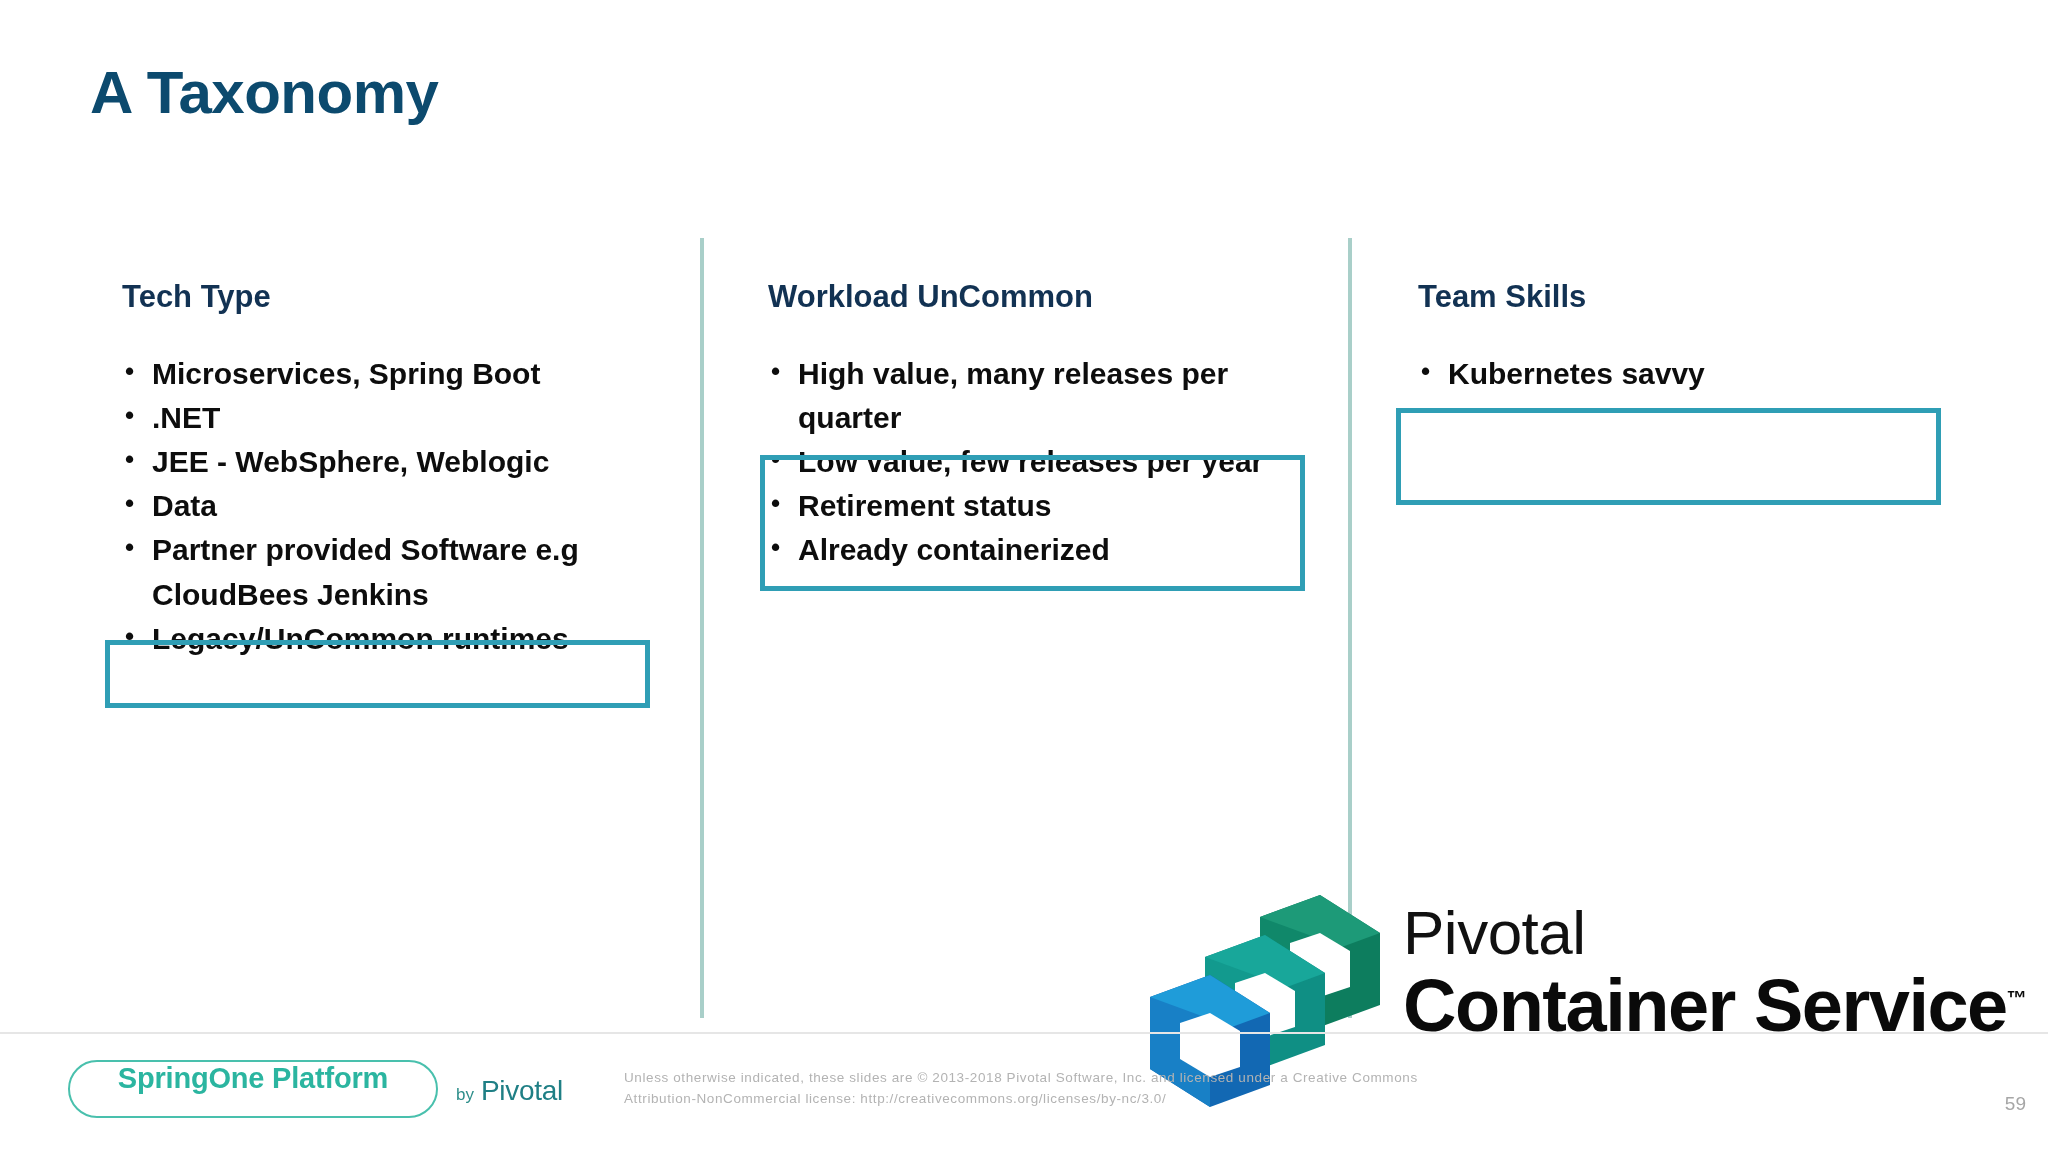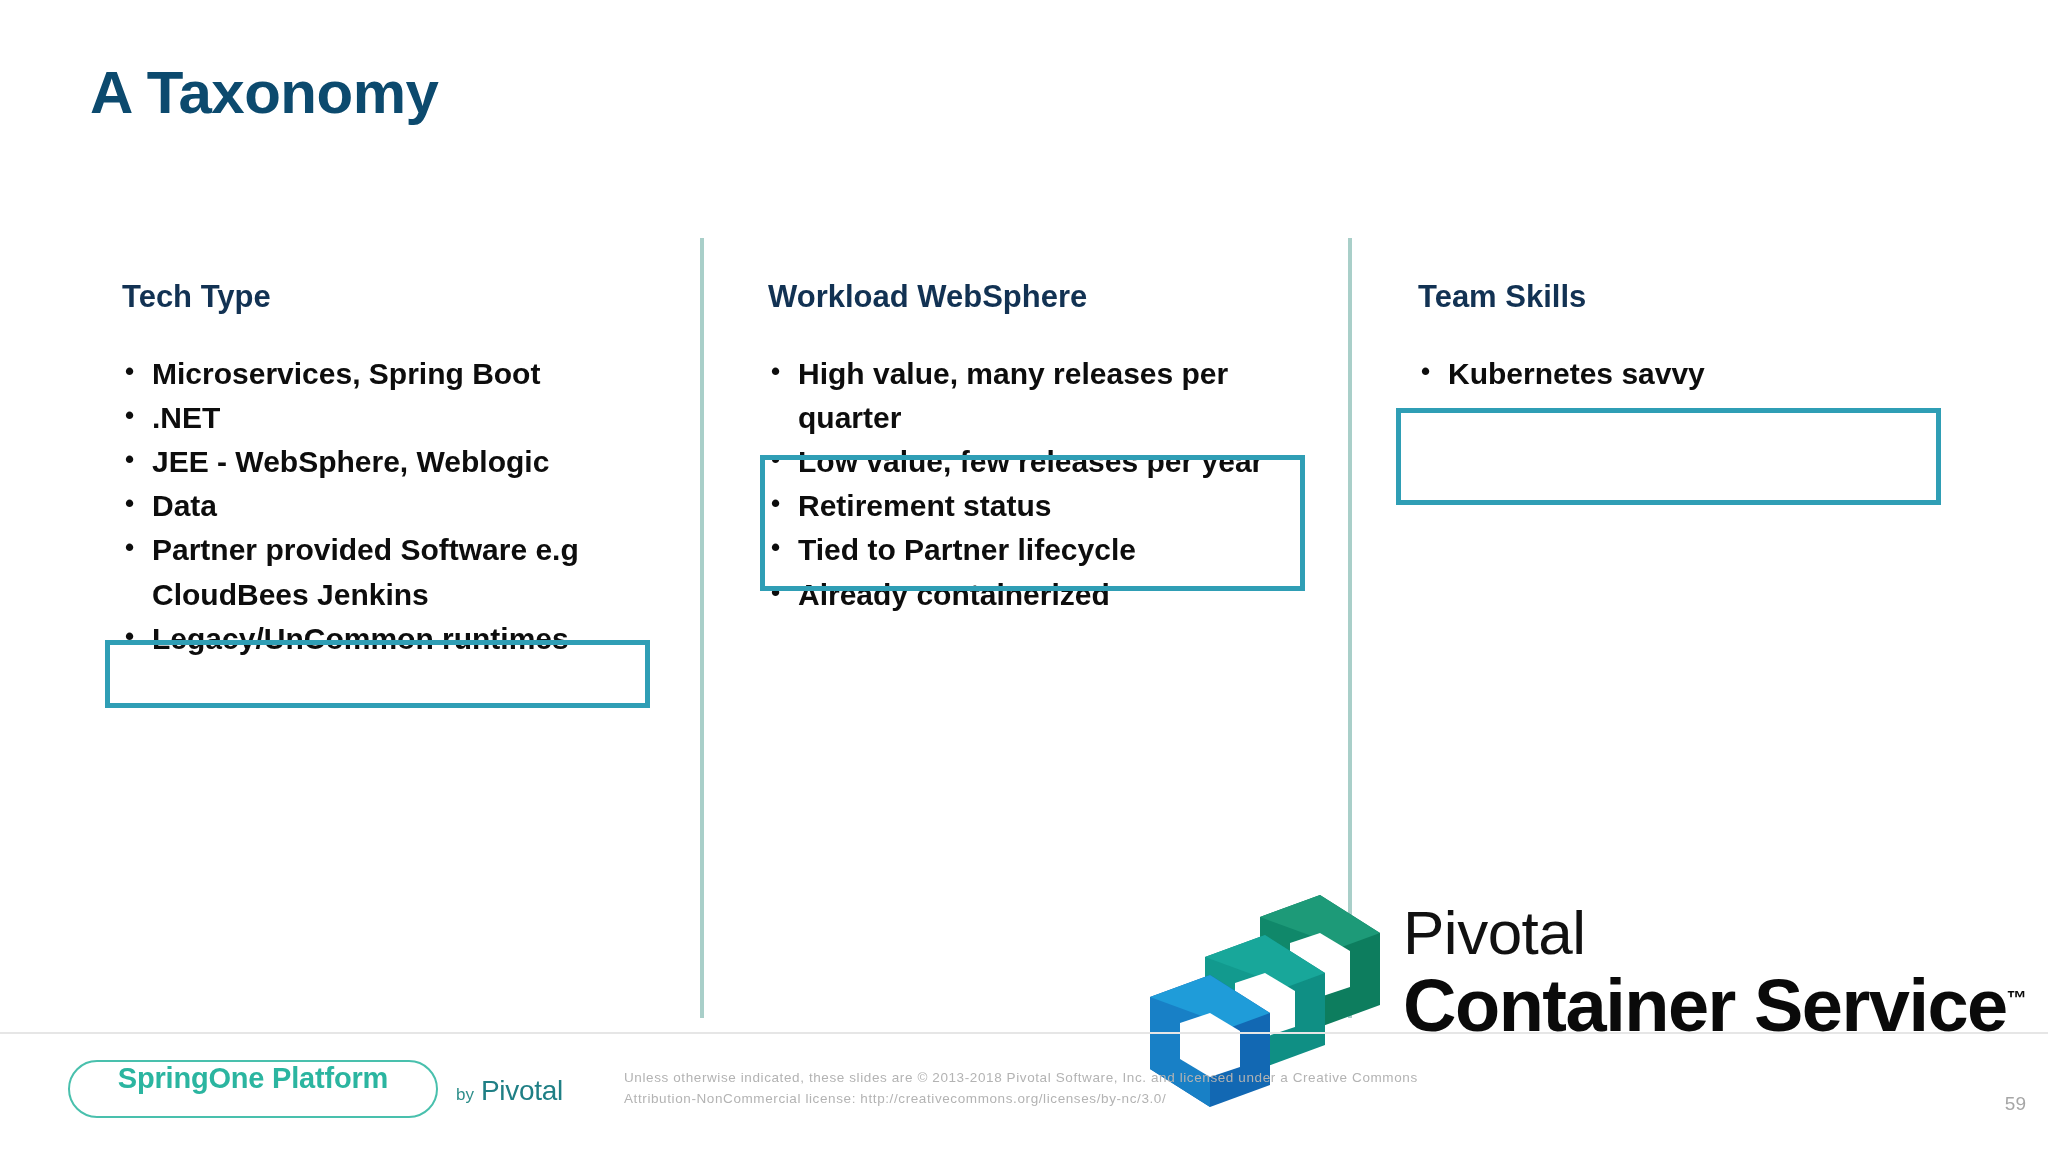--- a/index.html
+++ b/index.html
@@ -231,26 +231,25 @@
       <li class="bullet-item">Microservices, Spring Boot</li>
       <li class="bullet-item">.NET</li>
       <li class="bullet-item">JEE - WebSphere, Weblogic</li>
       <li class="bullet-item">Data</li>
       <li class="bullet-item">Partner provided Software e.g CloudBees Jenkins</li>
       <li class="bullet-item">Legacy/UnCommon runtimes</li>
     </ul>
   </div>
 
   <div class="column col2">
-    <div class="col-heading">Workload WebSphere</div>
+    <div class="col-heading">Workload UnCommon</div>
     <ul class="bullet-list">
       <li class="bullet-item">High value, many releases per quarter</li>
       <li class="bullet-item">Low value, few releases per year</li>
       <li class="bullet-item">Retirement status</li>
-      <li class="bullet-item">Tied to Partner lifecycle</li>
       <li class="bullet-item">Already containerized</li>
     </ul>
   </div>
 
   <div class="column col3">
     <div class="col-heading">Team Skills</div>
     <ul class="bullet-list">
       <li class="bullet-item">Kubernetes savvy</li>
     </ul>
   </div>

